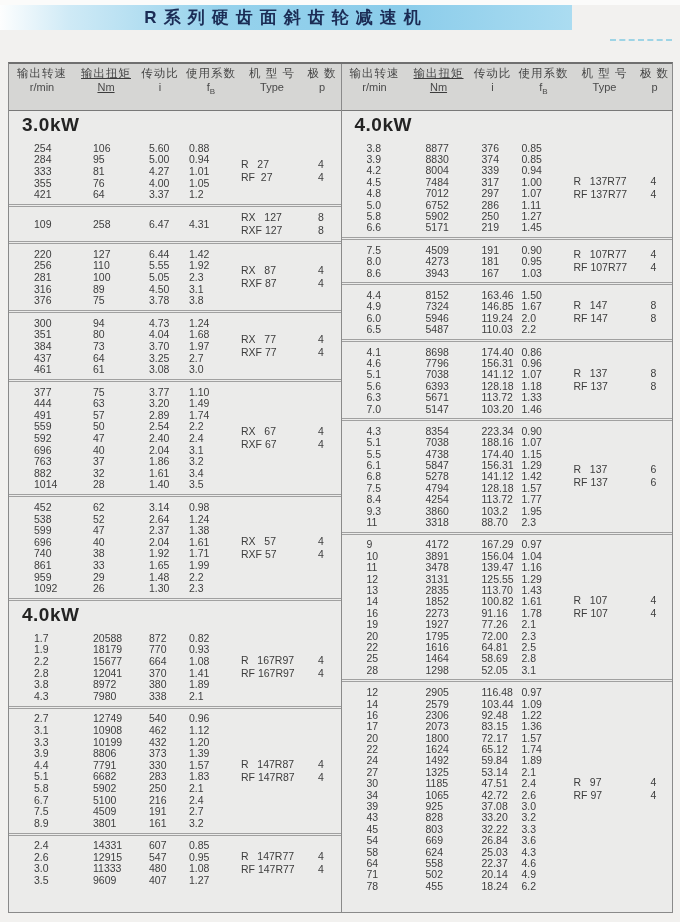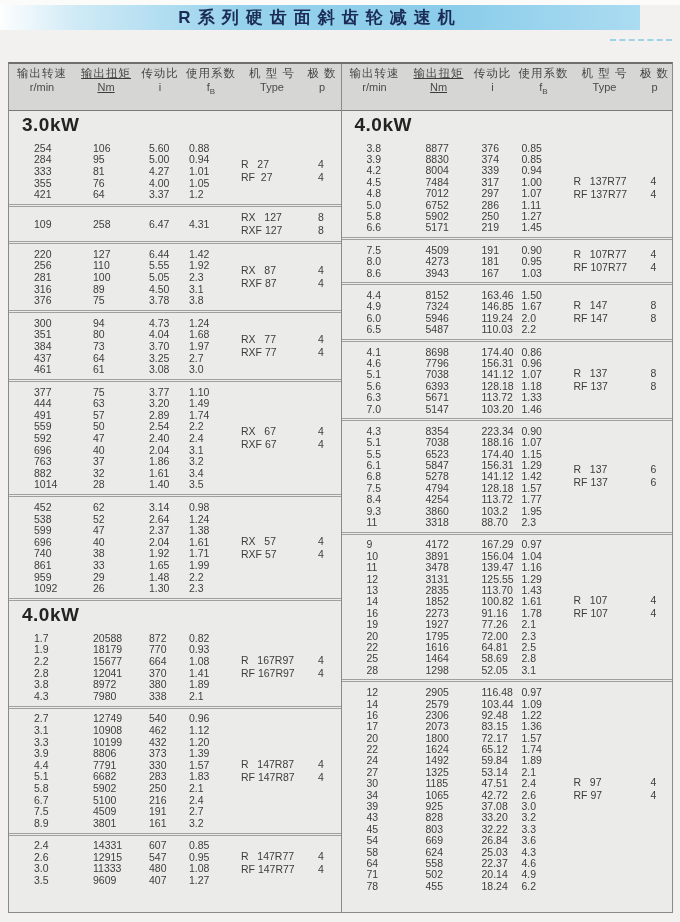--- a/index.html
+++ b/index.html
@@ -3,21 +3,21 @@
 <meta charset="utf-8">
 <style>
   * { margin:0; padding:0; box-sizing:border-box; }
   html,body { width:680px; height:922px; overflow:hidden; }
   body {
     font-family:"Liberation Sans","DejaVu Sans",sans-serif;
     background:#f2f1ef; color:#3b3b3b; position:relative;
   }
   .top-strip { position:absolute; top:0; left:0; width:680px; height:5px; background:#fbfbfa; }
   .title-band {
-    position:absolute; top:5px; left:0; width:640px; height:25px;
+    position:absolute; top:5px; left:0; width:572px; height:25px;
     background:linear-gradient(90deg,#fdfefe 0%,#cfeaf6 12%,#96d2ec 38%,#8acceа 70%,#8fcfeb 78%,#b5e1f3 100%);
     background:linear-gradient(90deg,#fdfefe 0%,#cfeaf6 12%,#96d2ec 38%,#8accea 70%,#abdcf1 100%);
     display:flex; align-items:center; justify-content:center;
   }
   .title {
     font-size:17px; font-weight:bold; color:#1b2c55; letter-spacing:7px;
     white-space:nowrap;
   }
   .dash {
     position:absolute; top:39px; right:8px; width:62px; height:0;
@@ -747,21 +747,21 @@
               <span class="cell c-factor">0.90</span>
             </div>
             <div class="row">
               <span class="cell c-speed">5.1</span>
               <span class="cell c-torque">7038</span>
               <span class="cell c-ratio">188.16</span>
               <span class="cell c-factor">1.07</span>
             </div>
             <div class="row">
               <span class="cell c-speed">5.5</span>
-              <span class="cell c-torque">6523</span>
+              <span class="cell c-torque">4738</span>
               <span class="cell c-ratio">174.40</span>
               <span class="cell c-factor">1.15</span>
             </div>
             <div class="row">
               <span class="cell c-speed">6.1</span>
               <span class="cell c-torque">5847</span>
               <span class="cell c-ratio">156.31</span>
               <span class="cell c-factor">1.29</span>
             </div>
             <div class="row">

